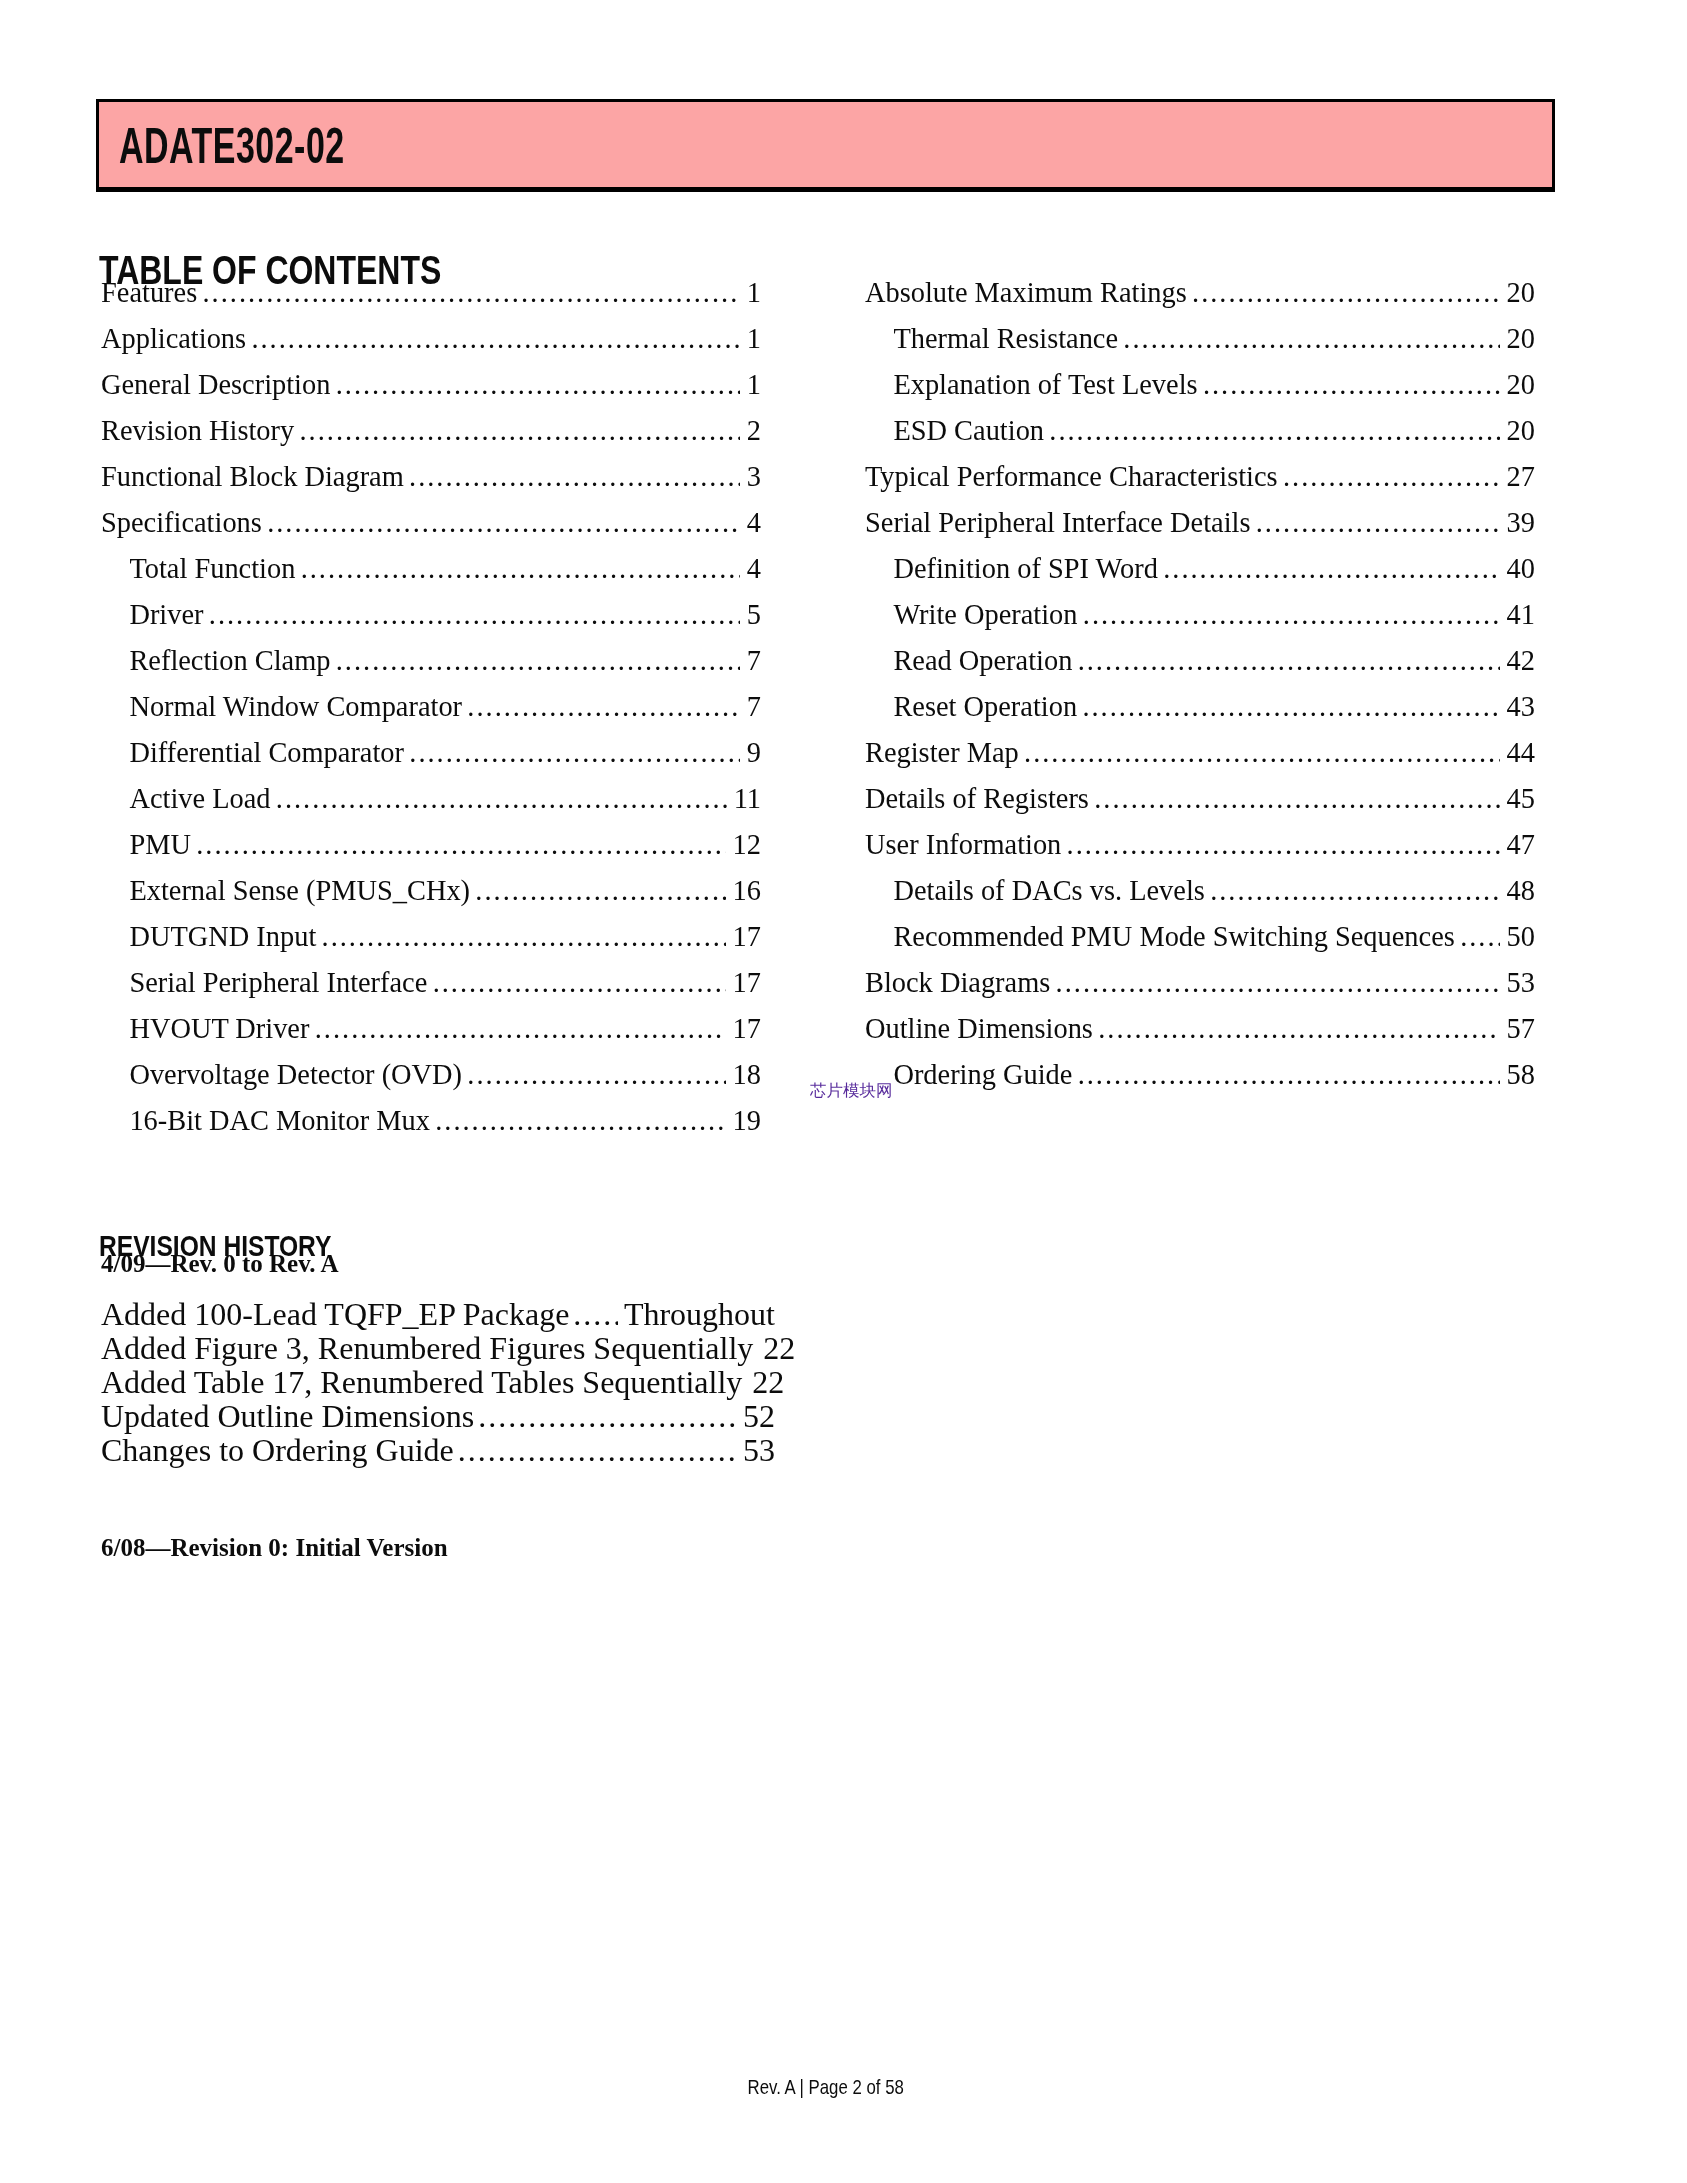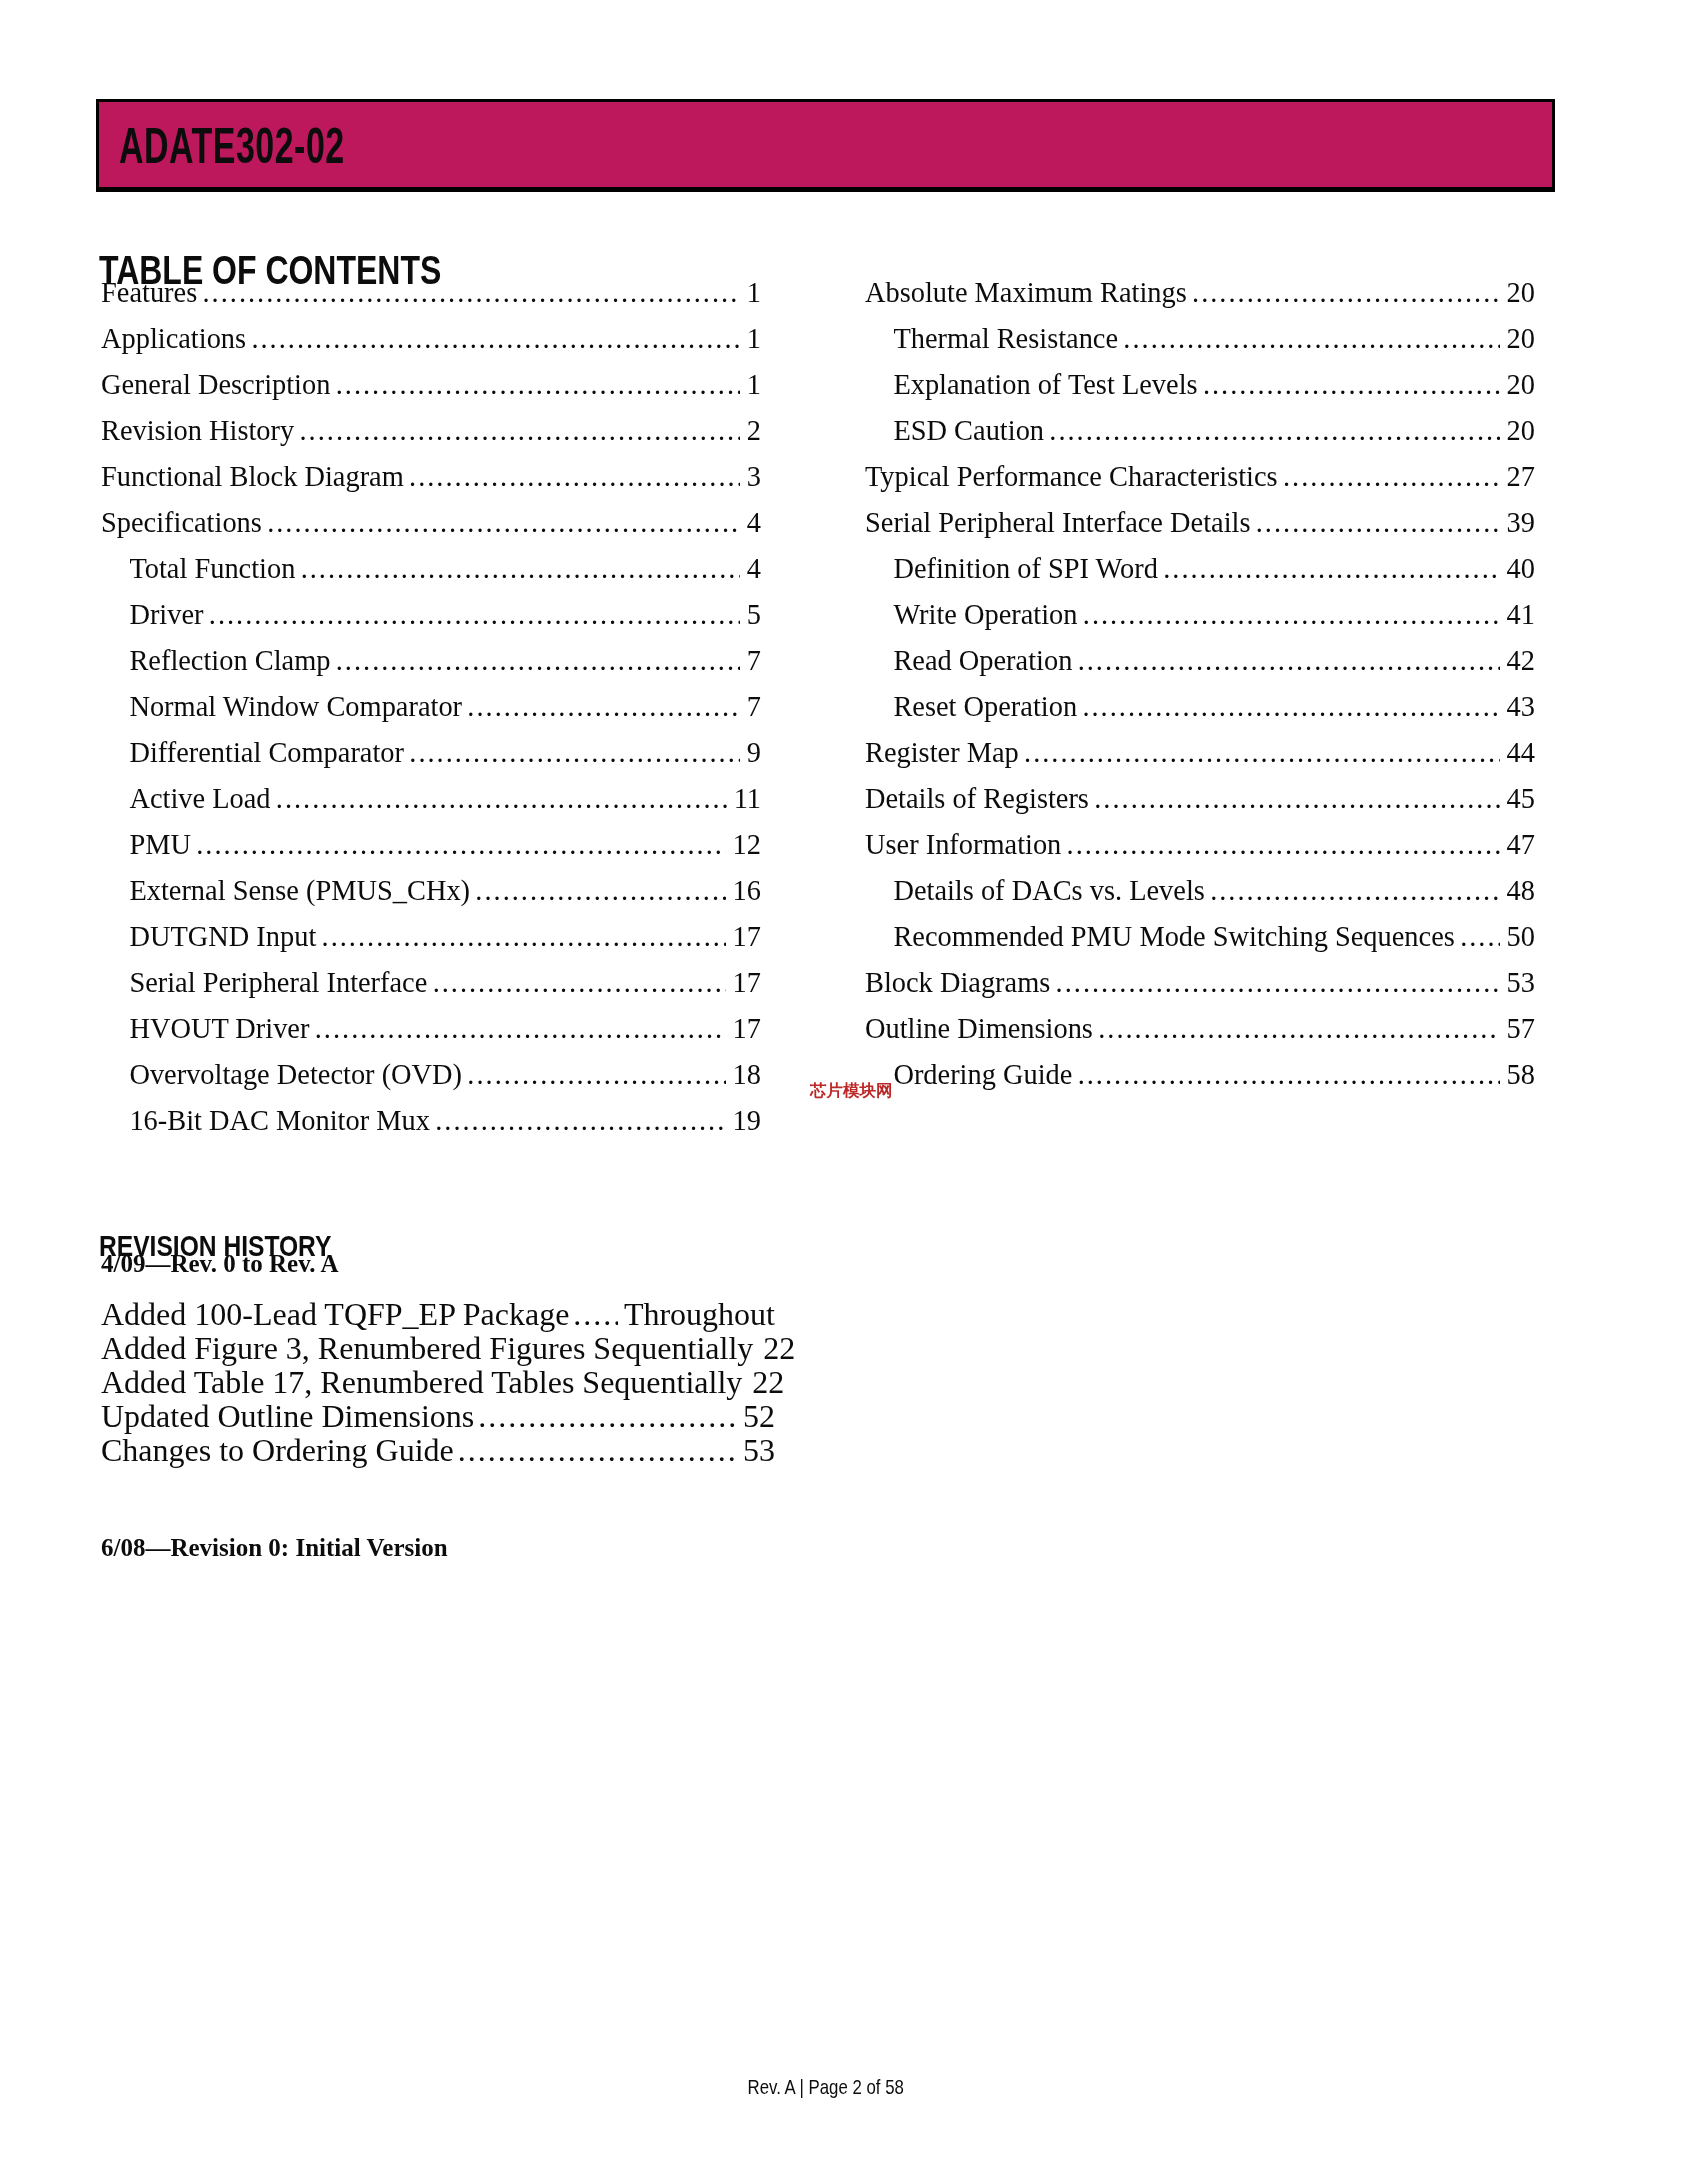--- a/index.html
+++ b/index.html
@@ -12,21 +12,21 @@
     overflow: hidden;
   }
 
   
   .header-box {
     position: absolute; left: 96px; top: 99px;
     width: 1459px; height: 93px;
     box-sizing: border-box;
     border: 3.3px solid #000;
     border-bottom-width: 5.3px;
-    background: #be185d;
+    background: #fca5a5;
   }
   .part-number {
     position: absolute; left: 20px; top: 17px;
     font-family: "Liberation Sans", sans-serif;
     font-weight: bold; font-size: 50px; line-height: 1.1;
     transform: scaleX(0.68); transform-origin: left top;
     white-space: nowrap; letter-spacing: 0.7px;
   }
 
   
@@ -299,21 +299,21 @@
         <span class="leader"></span>
         <span class="toc-page">57</span>
       </div>
       <div class="toc-row indent">
         <span class="toc-label">Ordering Guide</span>
         <span class="leader"></span>
         <span class="toc-page">58</span>
       </div>
     </div>
 
-  <div class="watermark" style="color: #b91c1c; font-weight: bold;">芯片模块网</div>
+  <div class="watermark" style="color: #4c1d95;">芯片模块网</div>
 
   <h2 class="rev-title">REVISION HISTORY</h2>
 
   <div class="rev-subhead a">4/09—Rev. 0 to Rev. A</div>
 
   <div class="rev-items">
 
   <div class="toc-row">
         <span class="toc-label">Added 100-Lead TQFP_EP Package</span>
         <span class="leader"></span>

